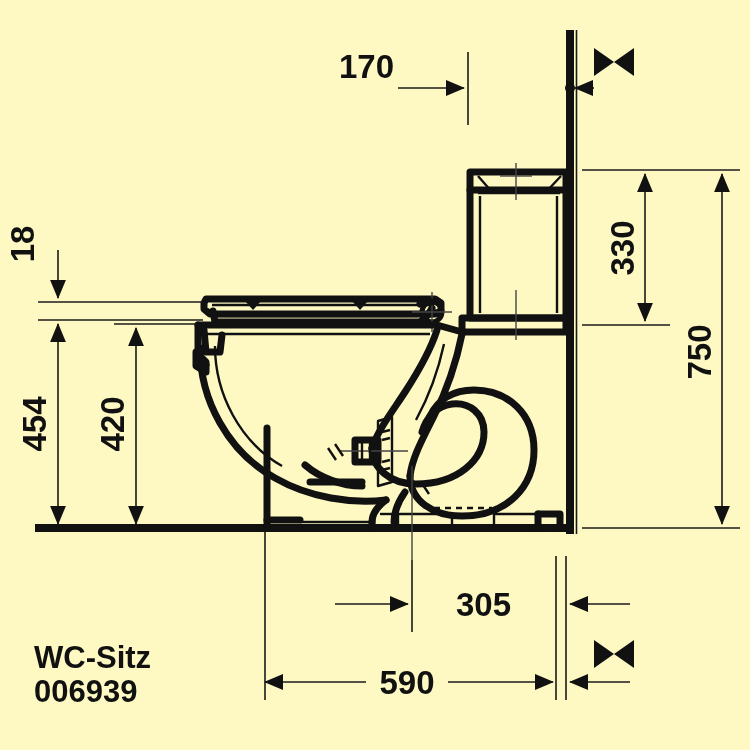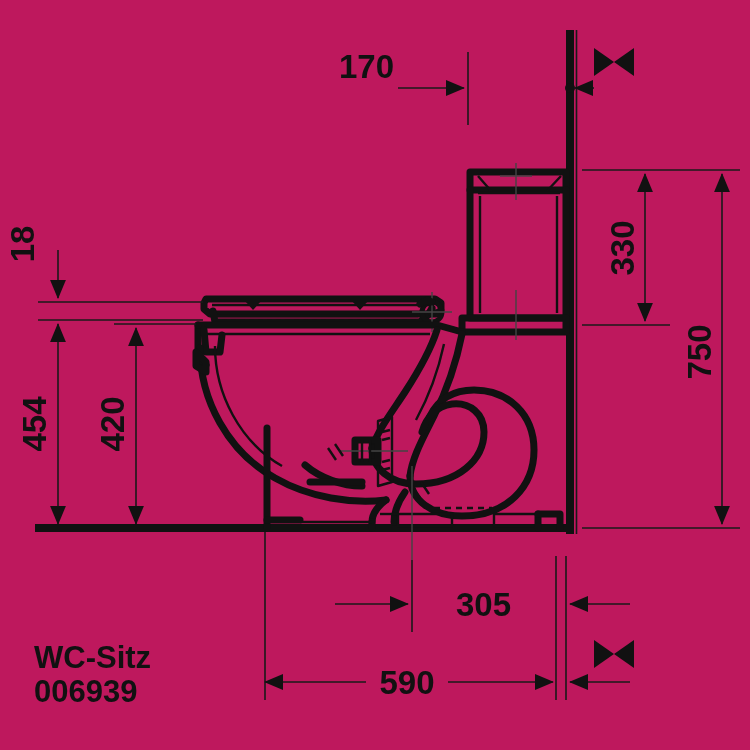--- a/index.html
+++ b/index.html
@@ -7,21 +7,21 @@
     padding: 0;
     background: #ffffff;
   }
   body {
     font-family: "Liberation Sans", sans-serif;
   }
   #drawing-root {
     position: relative;
     width: 750px;
     height: 750px;
-    background: #be185d;
+    background: #fef9c3;
     overflow: hidden;
   }
   #drawing-root svg {
     display: block;
     width: 750px;
     height: 750px;
   }
   .dim-text {
     font-family: "Liberation Sans", sans-serif;
     font-weight: bold;

